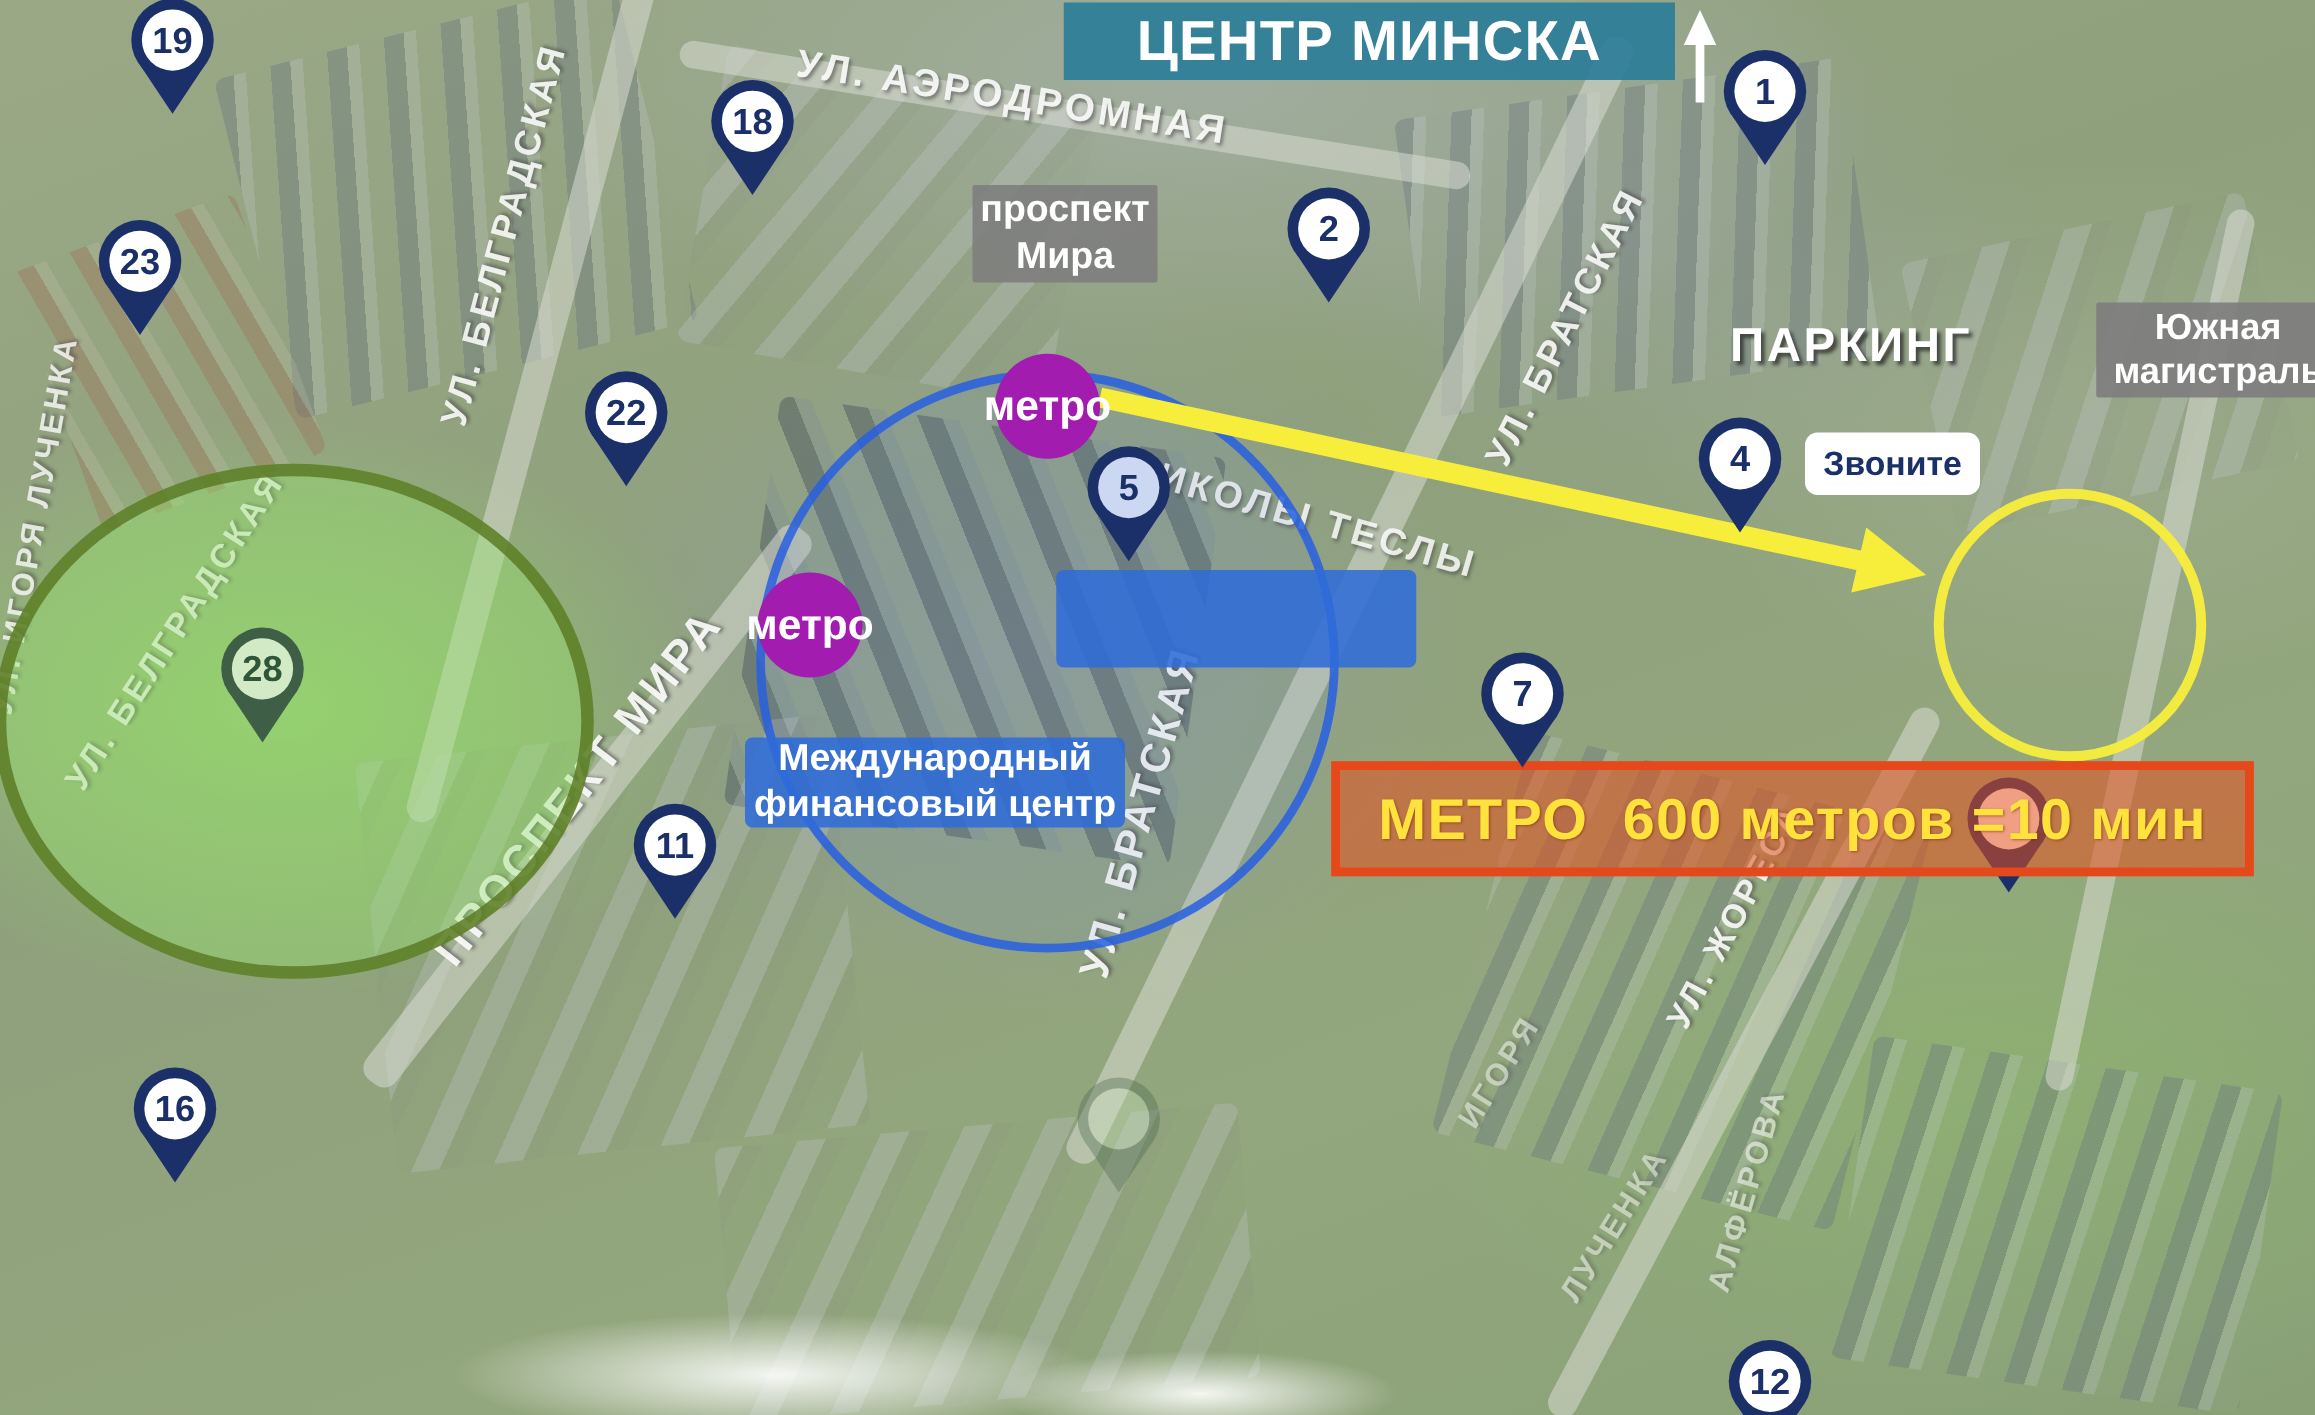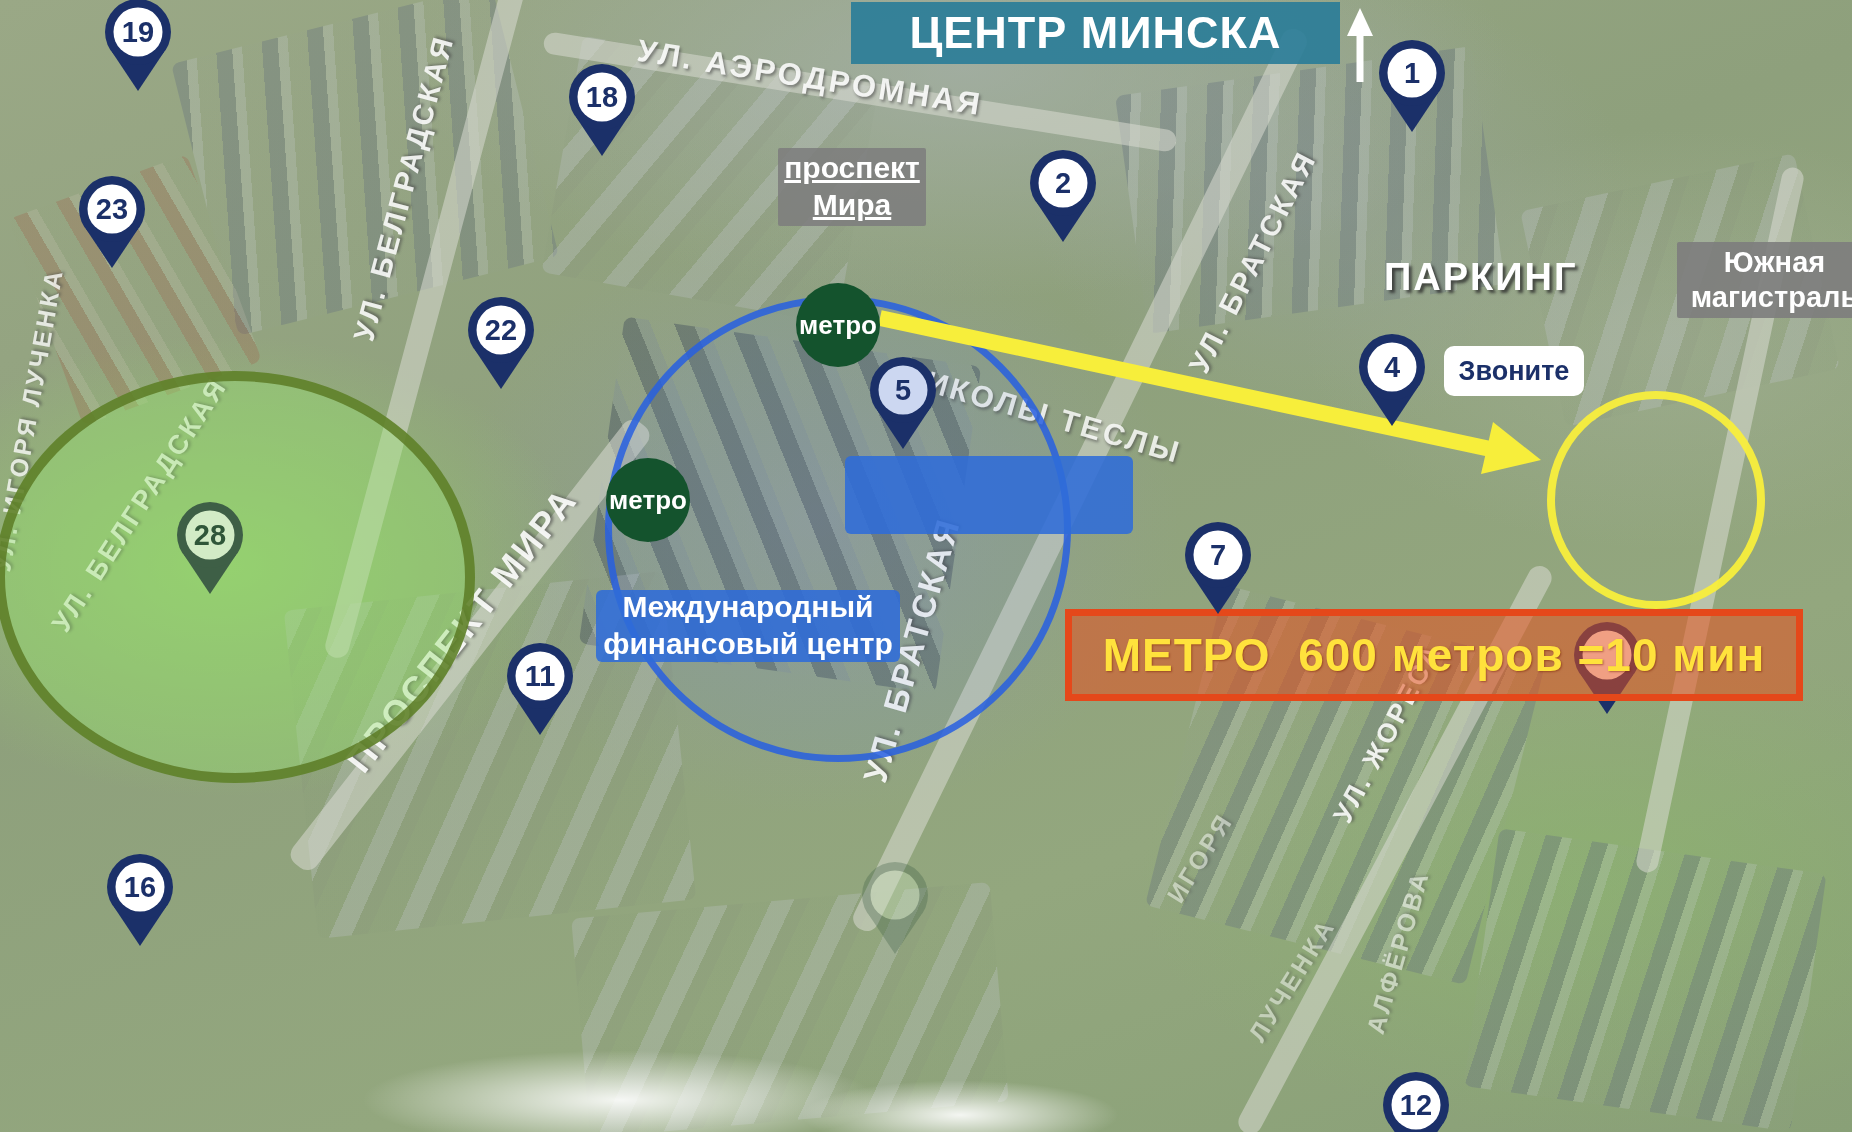--- a/index.html
+++ b/index.html
@@ -59,26 +59,26 @@
   .variant-lightblue .inner{fill:#ccd7f1;}
   .variant-green .body{fill:#3e5f46;}
   .variant-green .inner{fill:#d2ebc6;}
   .variant-green text{fill:#2f5639;}
   .variant-behind-banner{z-index:3;}
   .variant-ghost-green{opacity:.32;z-index:3;}
   .variant-ghost-green .body{fill:#3e5f46;}
   .variant-ghost-green .inner{fill:#d2ebc6;}
   
   .metro-badge{position:absolute;width:84px;height:84px;margin-left:-42px;margin-top:-42px;
-      background:#14532d;border-radius:50%;display:flex;align-items:center;justify-content:center;
-      color:#fff;font-size:26px;font-weight:700;z-index:6;}
+      background:#a21caf;border-radius:50%;display:flex;align-items:center;justify-content:center;
+      color:#fff;font-size:34px;font-weight:700;z-index:6;}
   
   .badge{position:absolute;color:#fff;font-weight:700;text-align:center;z-index:6;
       display:flex;flex-direction:column;justify-content:center;border-radius:6px;line-height:1.22;}
-  #b-mira{left:778px;top:148px;width:148px;height:78px;background:rgba(125,125,125,.88);font-size:30px;border-radius:2px;text-decoration:underline;}
+  #b-mira{left:778px;top:148px;width:148px;height:78px;background:rgba(125,125,125,.88);font-size:30px;border-radius:2px;}
   #b-yuzh{left:1677px;top:242px;width:195px;height:76px;background:rgba(125,125,125,.9);font-size:29px;border-radius:2px;}
   #b-everest{left:1444px;top:346px;width:140px;height:50px;background:#ffffff;color:#1b3069;font-size:27px;border-radius:10px;}
   #b-avia{left:845px;top:456px;width:288px;height:78px;background:rgba(47,108,216,.88);font-size:30px;}
   #b-mfc{left:596px;top:590px;width:304px;height:72px;background:rgba(47,108,216,.88);font-size:30px;}
   #parking{position:absolute;left:1384px;top:256px;font-size:38px;font-weight:700;color:#fff;
       letter-spacing:2px;text-shadow:3px 3px 3px rgba(40,40,40,.75);z-index:6;}
   #park{position:absolute;left:156px;top:588px;font-size:52px;font-weight:600;color:#fff;
       letter-spacing:8px;z-index:6;}
   
   #title-banner{position:absolute;left:851px;top:2px;width:489px;height:62px;background:rgba(41,124,152,.9);

